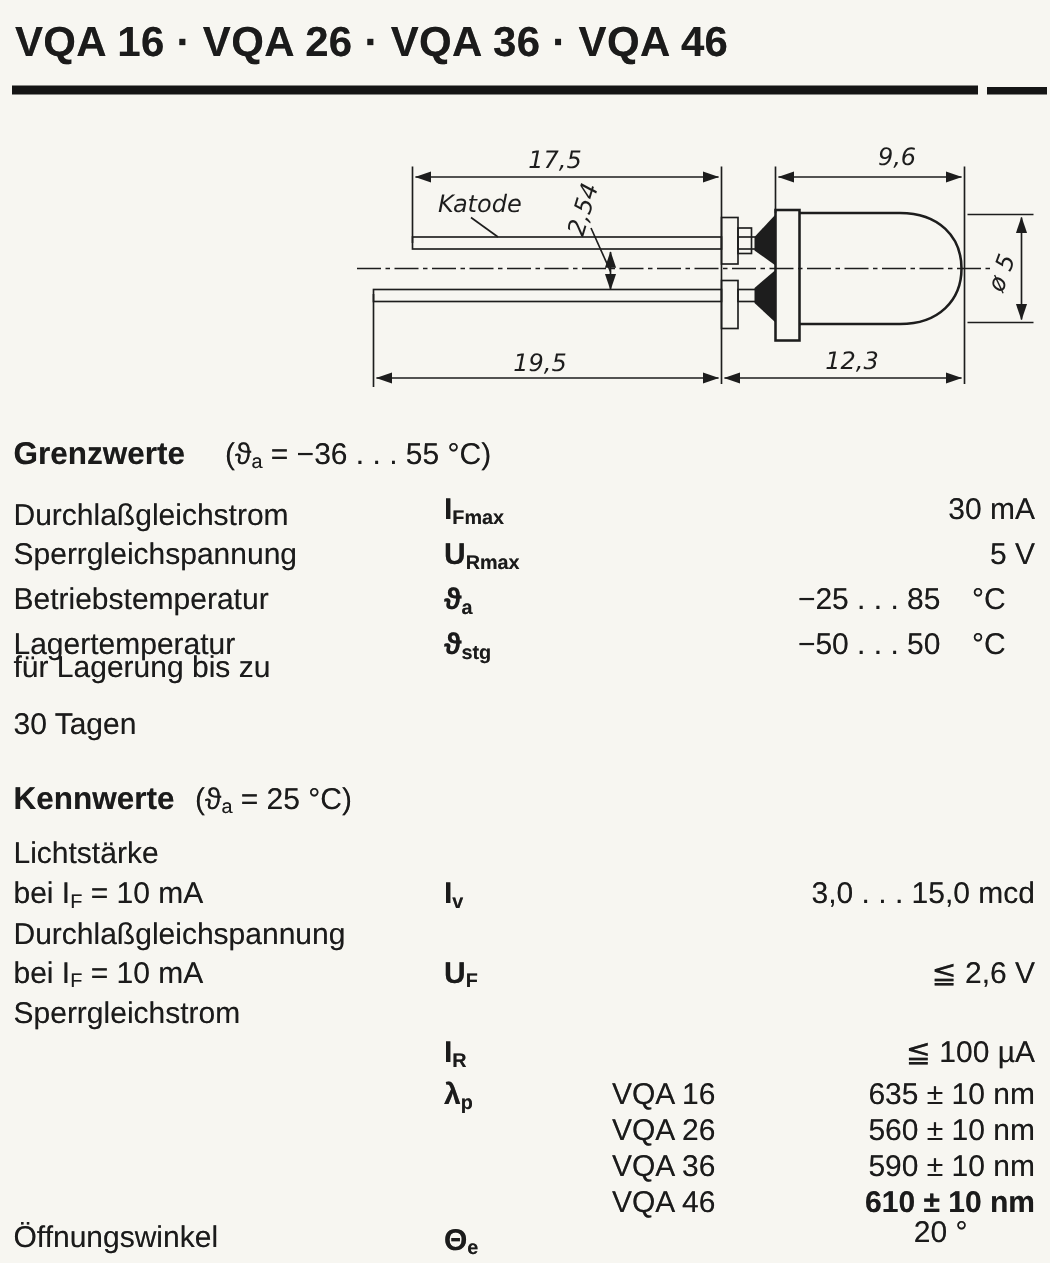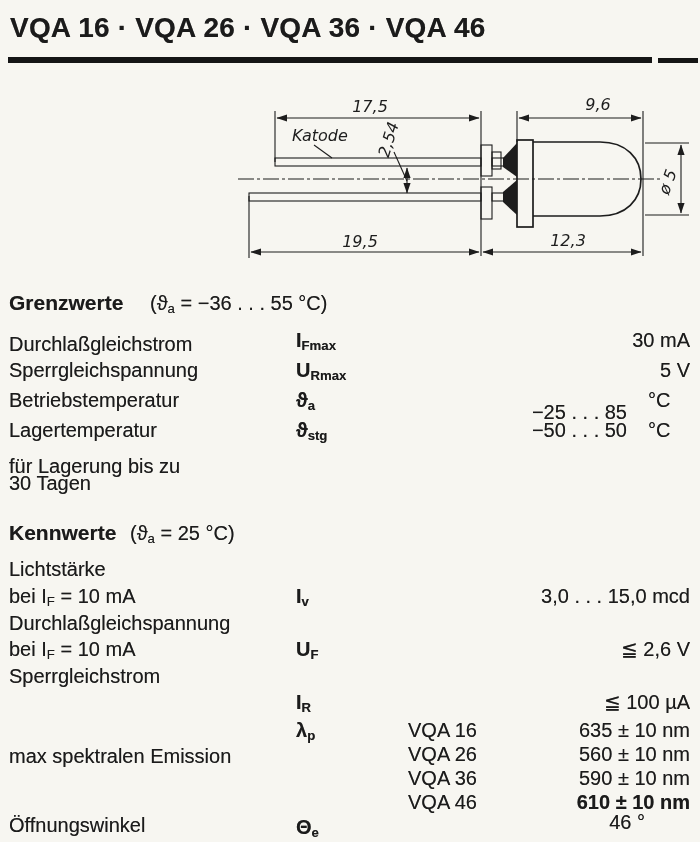--- a/index.html
+++ b/index.html
@@ -107,55 +107,54 @@
   <div class="t lbl" style="top:333px;">Durchlaßgleichstrom</div>
   <div class="t sym" style="top:329px;"><span>I</span><span class="sb">Fmax</span></div>
   <div class="t val" style="top:329px;">30 mA</div>
 
   <div class="t lbl" style="top:359px;">Sperrgleichspannung</div>
   <div class="t sym" style="top:359px;"><span>U</span><span class="sb">Rmax</span></div>
   <div class="t val" style="top:359px;">5 V</div>
 
   <div class="t lbl" style="top:389px;">Betriebstemperatur</div>
   <div class="t sym" style="top:389px;"><span>ϑ</span><span class="sb">a</span></div>
-  <div class="t valnum" style="top:389px;margin-top:12px;">−25 . . . 85</div>
+  <div class="t valnum" style="top:389px;">−25 . . . 85</div>
   <div class="t unit" style="top:389px;">°C</div>
 
   <div class="t lbl" style="top:419px;">Lagertemperatur</div>
   <div class="t sym" style="top:419px;"><span>ϑ</span><span class="sb">stg</span></div>
   <div class="t valnum" style="top:419px;">−50 . . . 50</div>
   <div class="t unit" style="top:419px;">°C</div>
-  <div class="t lbl" style="top:455px;">für Lagerung bis zu</div>
+  <div class="t lbl" style="top:434px;">für Lagerung bis zu</div>
   <div class="t lbl" style="top:472px;">30 Tagen</div>
 
   <div class="t h" style="left:9px; top:521px;">Kennwerte</div>
   <div class="t" style="left:130px; top:522px;"><span>(ϑ</span><span class="sb">a</span><span> = 25 °C)</span></div>
 
   <div class="t lbl" style="top:558px;">Lichtstärke</div>
   <div class="t lbl" style="top:585px;"><span>bei I</span><span class="sb">F</span><span> = 10 mA</span></div>
   <div class="t sym" style="top:585px;"><span>I</span><span class="sb">v</span></div>
   <div class="t val" style="top:585px;">3,0 . . . 15,0 mcd</div>
 
   <div class="t lbl" style="top:612px;">Durchlaßgleichspannung</div>
   <div class="t lbl" style="top:638px;"><span>bei I</span><span class="sb">F</span><span> = 10 mA</span></div>
   <div class="t sym" style="top:638px;"><span>U</span><span class="sb">F</span></div>
   <div class="t val" style="top:638px;">≦ 2,6 V</div>
 
   <div class="t lbl" style="top:665px;">Sperrgleichstrom</div>
   <div class="t sym" style="top:691px;"><span>I</span><span class="sb">R</span></div>
   <div class="t val" style="top:691px;">≦ 100 µA</div>
 
-  <div class="t lbl" style="top:745px;">max spektralen Emission</div>
   <div class="t sym" style="top:719px;"><span>λ</span><span class="sb">p</span></div>
   <div class="t vqa" style="top:719px;">VQA 16</div>
   <div class="t val" style="top:719px;">635 ± 10 nm</div>
   <div class="t vqa" style="top:743px;">VQA 26</div>
   <div class="t val" style="top:743px;">560 ± 10 nm</div>
   <div class="t vqa" style="top:767px;">VQA 36</div>
   <div class="t val" style="top:767px;text-align:right;">590 ± 10 nm</div>
   <div class="t vqa" style="top:791px;">VQA 46</div>
   <div class="t val" style="top:791px;font-weight:bold;">610 ± 10 nm</div>
 
   <div class="t lbl" style="top:814px;">Öffnungswinkel</div>
   <div class="t sym" style="top:816px;"><span>Θ</span><span class="sb">e</span></div>
-  <div class="t" style="top:811px; right:55px; text-align:right;">46 °</div>
+  <div class="t" style="top:811px; right:55px; text-align:right;">20 °</div>
 
 </div>
 
 </body></html>

